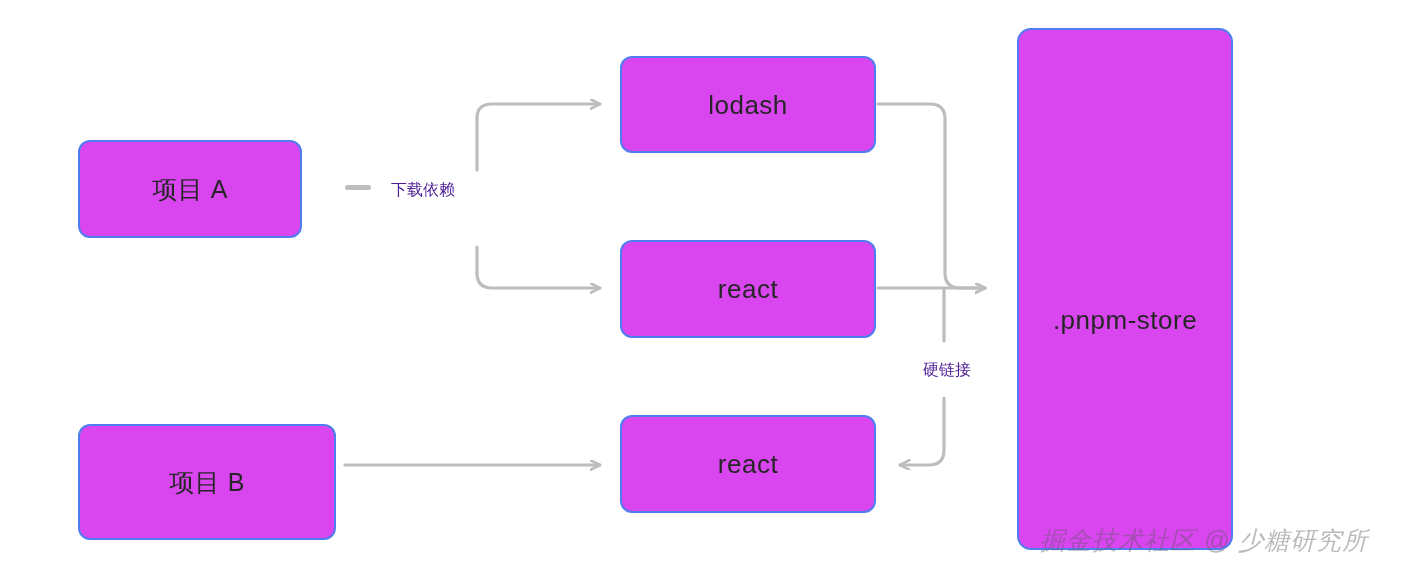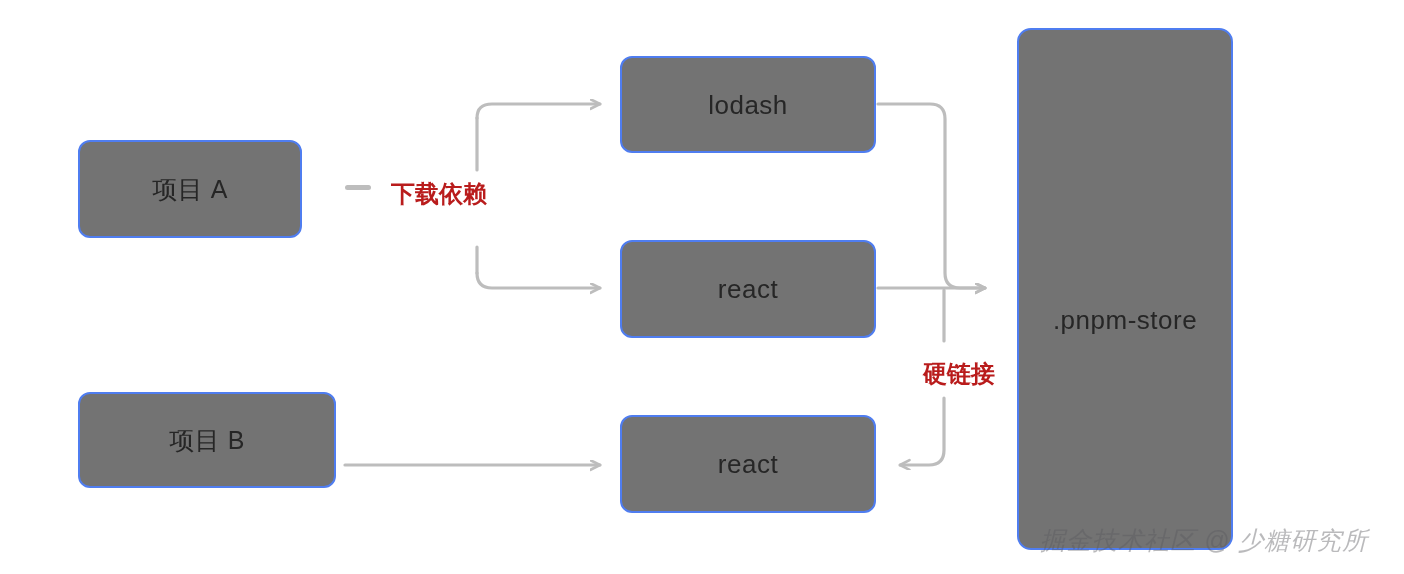--- a/index.html
+++ b/index.html
@@ -21,21 +21,21 @@
   .edges {
     position: absolute;
     left: 0;
     top: 0;
     width: 1404px;
     height: 574px;
   }
   .node {
     position: absolute;
     box-sizing: border-box;
-    background: #737373;
+    background: #d946ef;
     border: 2.5px solid #4f7df0;
     border-radius: 12px;
     display: flex;
     align-items: center;
     justify-content: center;
     color: #262626;
     letter-spacing: 0.5px;
   }
   .node-label {
     font-size: 26px;
@@ -45,27 +45,26 @@
   }
   .node-project .node-label { font-size: 25px; }
   .node-store {
     border-radius: 14px;
     align-items: center;
   }
   .node-store .node-label { font-size: 26px; }
 
   .edge-label {
     position: absolute;
-    font-size: 24px;
-    color: #b91c1c;
+    font-size: 16px;
+    color: #4c1d95;
     white-space: nowrap;
     background: #ffffff;
     padding: 3px 7px;
     line-height: 1.2;
-    font-weight: bold;
   }
 
   .dash-stub {
     position: absolute;
     background: #bdbdbd;
     border-radius: 3px;
   }
 
   .watermark {
     position: absolute;
@@ -114,21 +113,21 @@
       <path d="M 345 465 L 600 465" marker-end="url(#arrow-right)"></path>
     </g>
   </svg>
 
   <div class="dash-stub" style="left:345px; top:185px; width:26px; height:5px;"></div>
 
   <div class="node node-project" style="left:78px; top:140px; width:224px; height:98px;">
     <span class="node-label">项目 A</span>
   </div>
 
-  <div class="node node-project" style="left:78px; top:392px; width:258px; height:96px;">
+  <div class="node node-project" style="left:78px; top:424px; width:258px; height:116px;">
     <span class="node-label">项目 B</span>
   </div>
 
   <div class="node node-package" style="left:620px; top:56px; width:256px; height:97px;">
     <span class="node-label">lodash</span>
   </div>
 
   <div class="node node-package" style="left:620px; top:240px; width:256px; height:98px;">
     <span class="node-label">react</span>
   </div>

